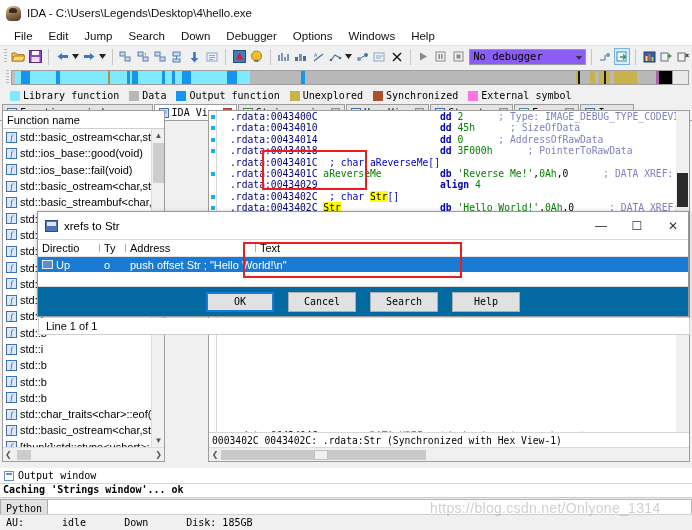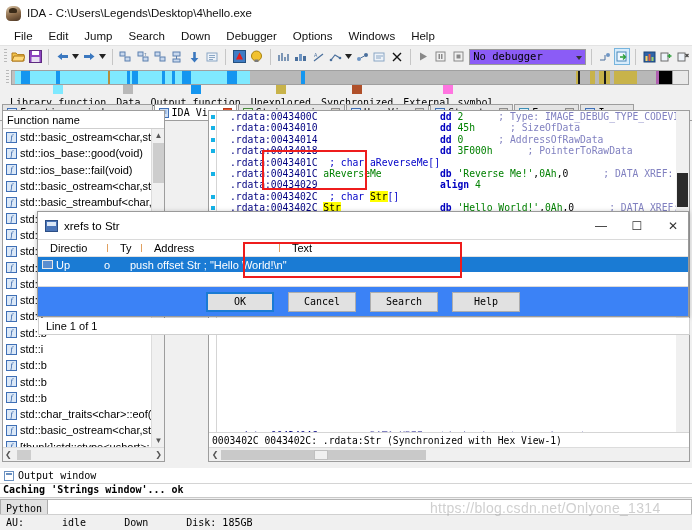--- a/index.html
+++ b/index.html
@@ -75,21 +75,21 @@
   .navseg { position: absolute; top: 0; height: 100%; }
   .navband-tail { width: 16px; height: 15px; border:1px solid #a0a0a0;
     border-left:none; background:#e9e9e9; }
 
   
   .legend {
     height: 17px; display: flex; align-items: center; gap: 4px;
     padding-left: 10px; background: #f0f0f0;
     font-family: "DejaVu Sans Mono", monospace; font-size: 10px;
   }
-  .legend-item { display: flex; align-items: center; gap: 3px; margin-right: 6px; flex-direction: column; }
+  .legend-item { display: flex; align-items: center; gap: 3px; margin-right: 6px; }
   .legend-sw { width: 10px; height: 10px; display:inline-block; }
 
   
   .tabbar {
     height: 17px; display: flex; align-items: flex-end;
     background: #f0f0f0; padding-left: 2px; gap: 1px;
     border-bottom: 1px solid #9d9d9d;
   }
   .tab {
     height: 16px; display: flex; align-items: center; gap: 3px;
@@ -196,21 +196,21 @@
     position: absolute; right: 0; top: 0; width: 13px; height: 100%; background: #f0f0f0;
   }
   .dis-vscroll .vthumb { position:absolute; left:1px; top: 62px; width:11px; height:34px; background:#2b2b2b; }
 
   
   .red-rect { position: absolute; border: 2px solid #ee1c1c; pointer-events: none; }
 
   
   .dialog {
     position: absolute; left: 37px; top: 211px; width: 652px; height: 106px;
-    background: #3b82f6; border: 1px solid #9a9a9a;
+    background: #0369a1; border: 1px solid #9a9a9a;
     box-shadow: 0 1px 5px rgba(0,0,0,.25);
     display: flex; flex-direction: column;
   }
   .dlg-title {
     height: 28px; background: #ffffff; display: flex; align-items: center;
     padding-left: 7px; gap: 6px;
   }
   .dlg-ico {
     width: 13px; height: 12px; background: #4b75b8; position: relative;
     border: 1px solid #2c4e85;
@@ -220,21 +220,21 @@
     background:#dce8f7;
   }
   .dlg-title-text { font-size: 11.5px; flex: 1; }
   .dlg-wbtn { width: 30px; height: 26px; display:flex; align-items:center;
               justify-content:center; font-size: 12px; color: #333; }
 
   .dlg-table { background: #fff; border-top: 1px solid #dadada;
                border-bottom: 1px solid #dadada; }
   .dlg-thead { height: 17px; display: flex; align-items: center;
                border-bottom: 1px solid #e2e2e2; font-size: 11px; }
-  .dlg-th { padding-left: 4px; position: relative; margin-left: 8px; }
+  .dlg-th { padding-left: 4px; position: relative; }
   .dlg-th::after { content:""; position:absolute; right:0; top:2px; bottom:2px;
                    width:1px; background:#e0a060; }
   .dlg-th.last::after { display: none; }
   .dlg-row { height: 15px; display: flex; align-items: center;
              background: #1a7bd4; color: #fff; font-size: 11px; }
   .dlg-cell { padding-left: 4px; display:flex; align-items:center; gap:3px; }
   .xr-ico { width: 11px; height: 9px; background: #5a8ed0; border: 1px solid #e7e7e7; }
   .dlg-pad { height: 14px; background: #fff; }
 
   .dlg-buttons { height: 30px; display: flex; align-items: center;

